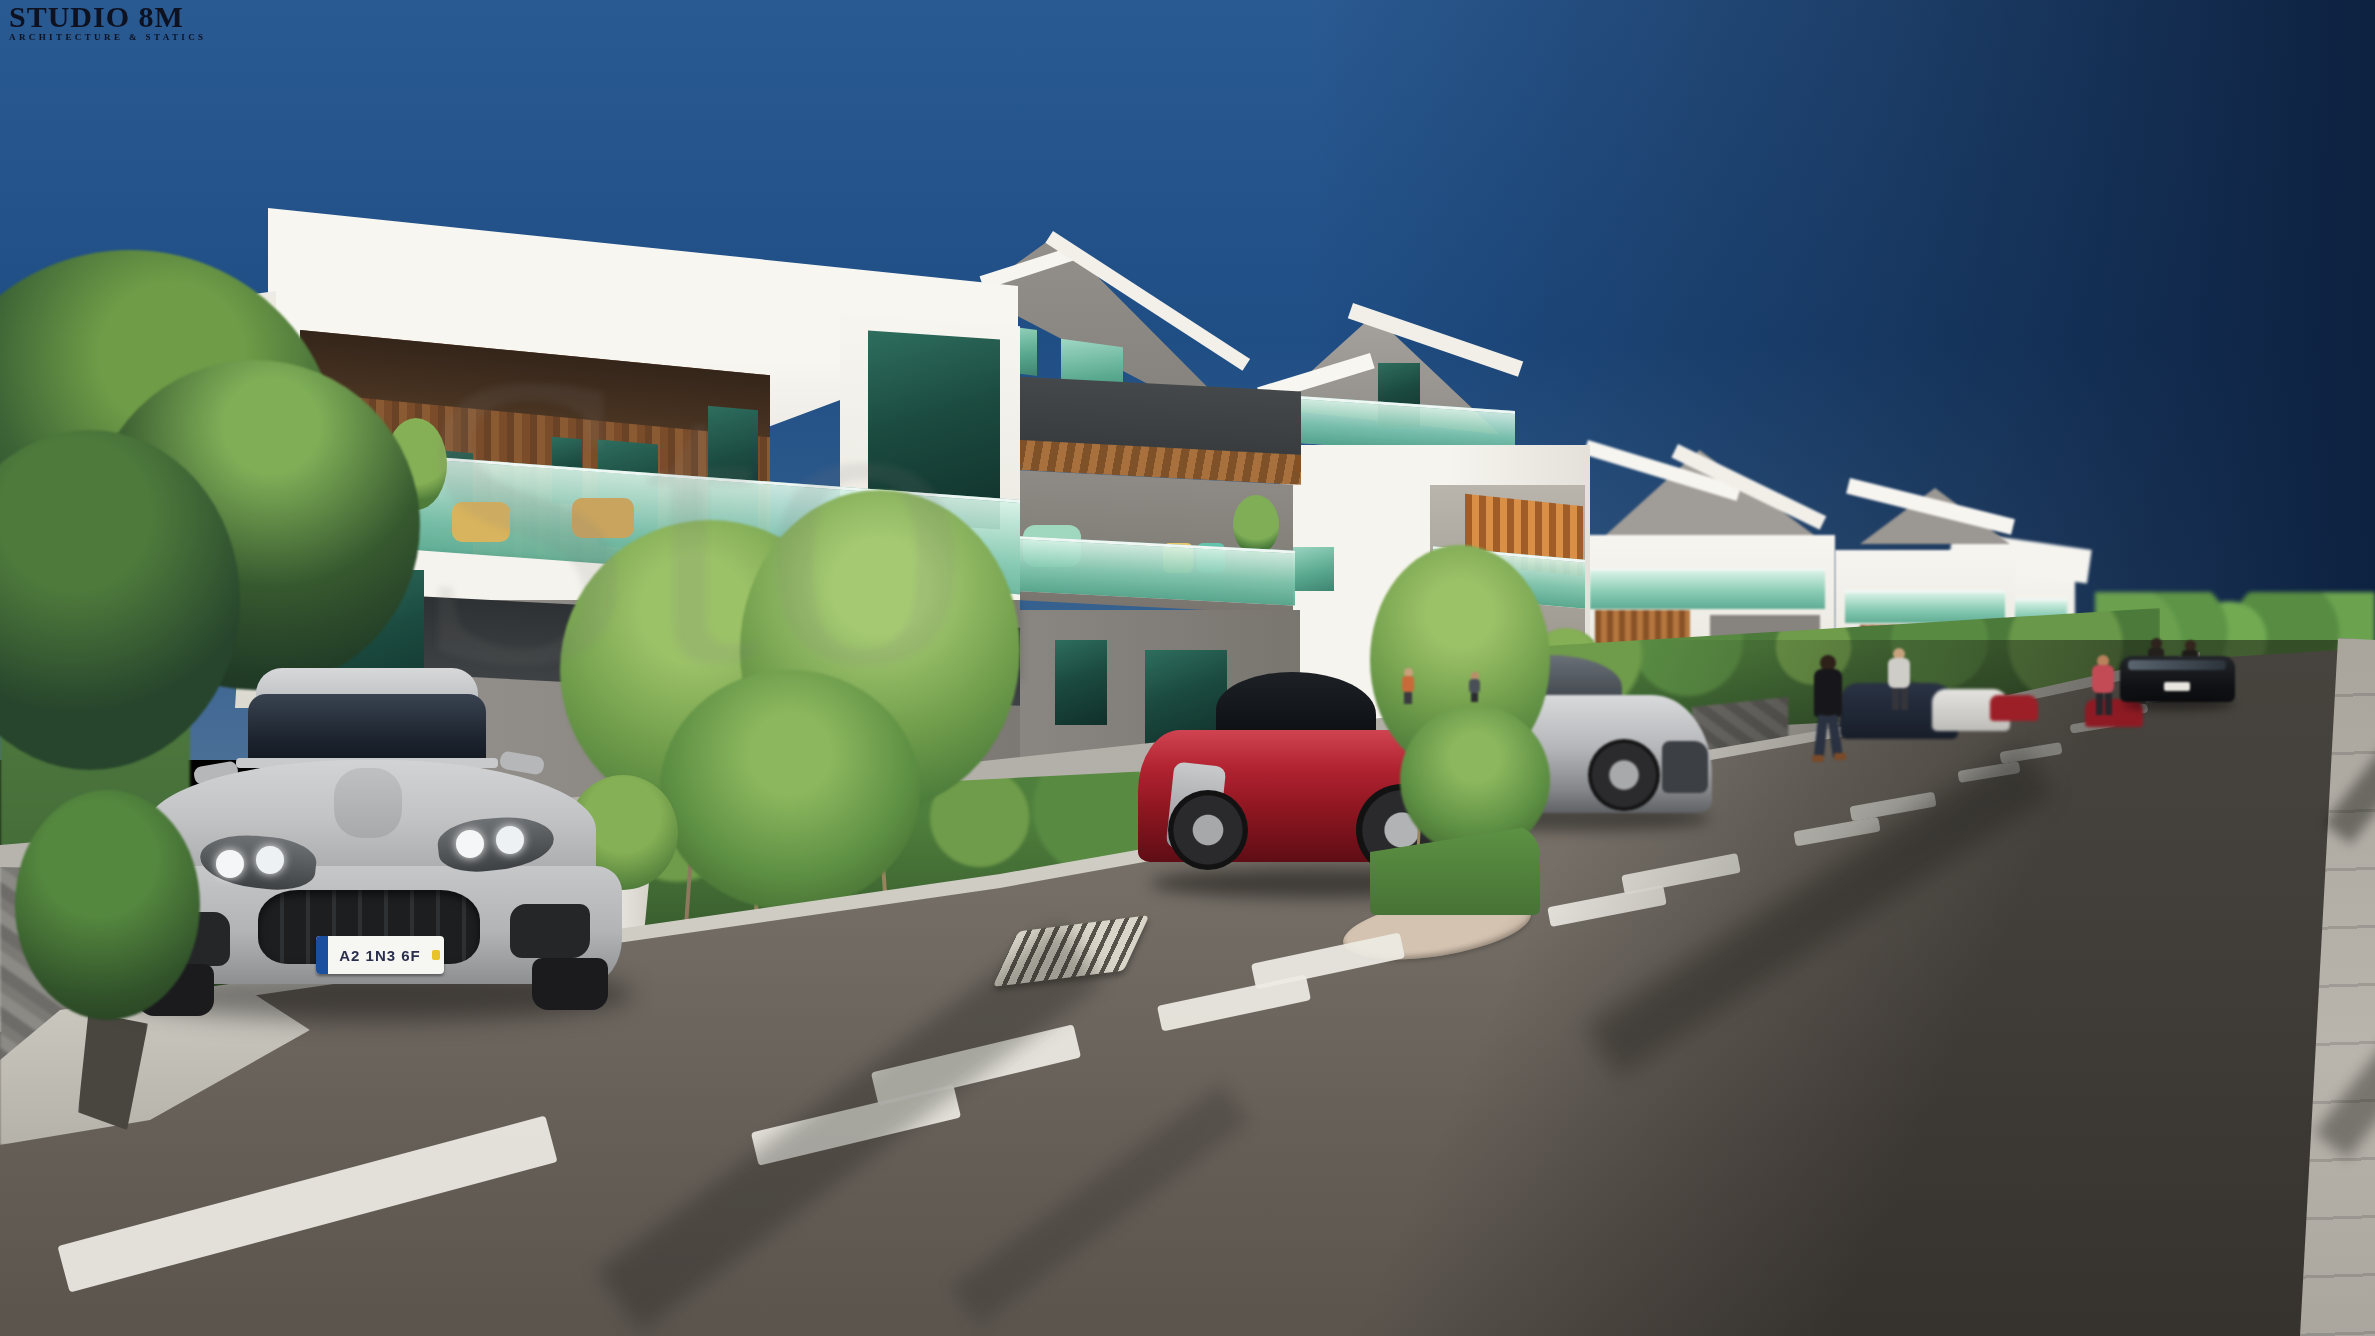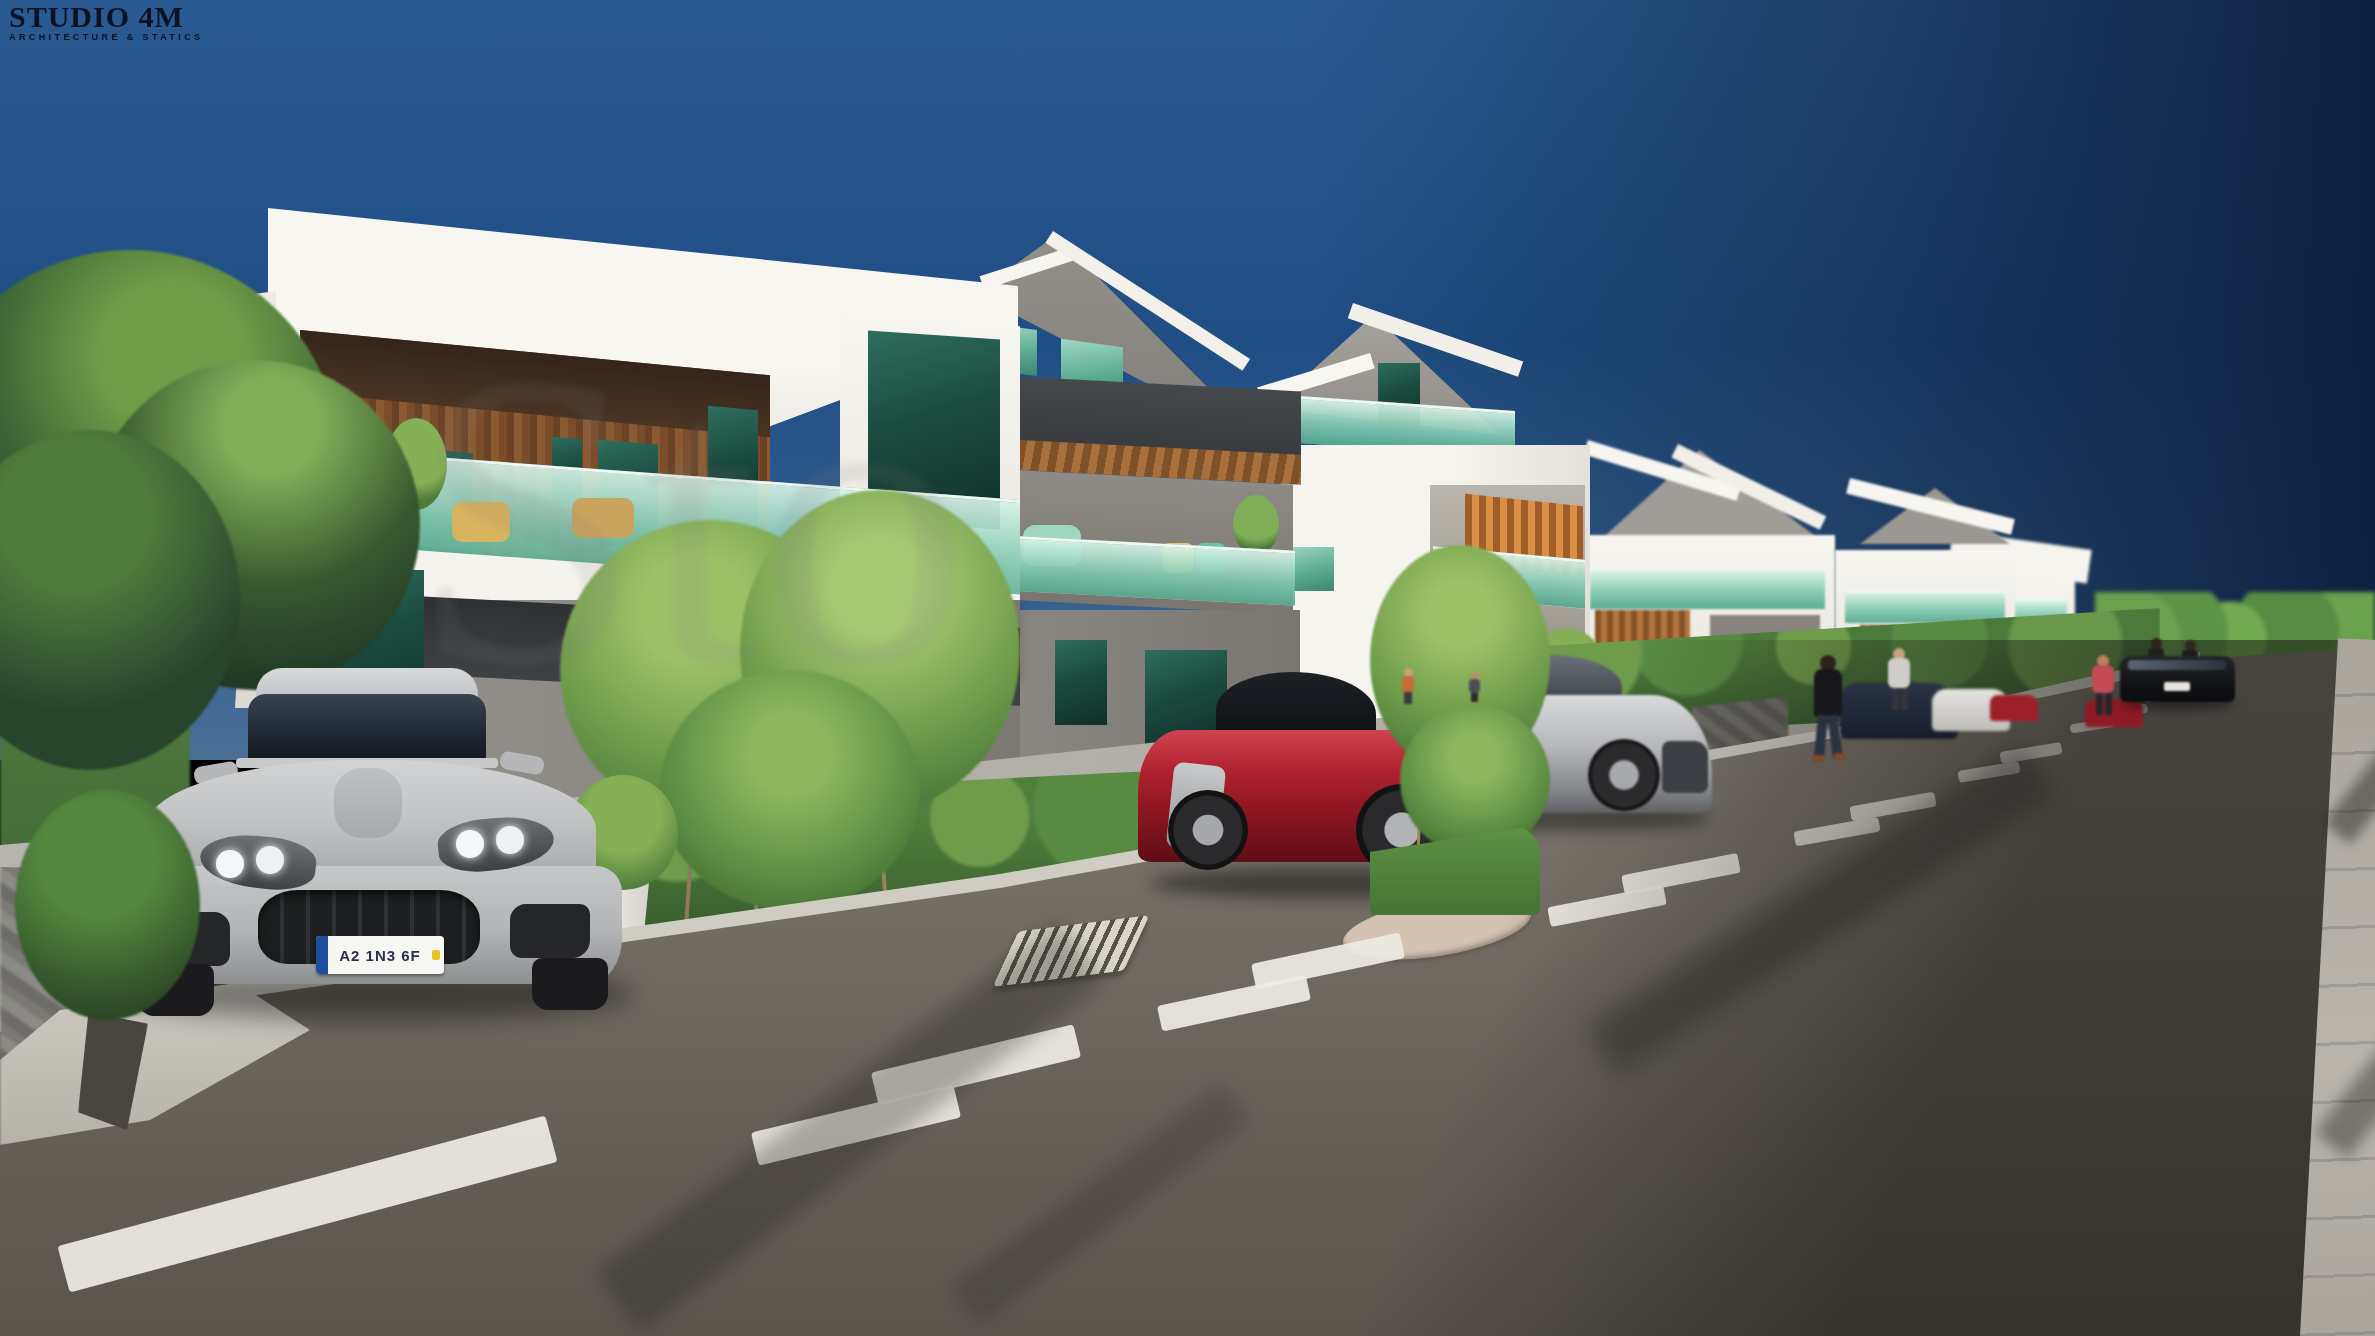--- a/index.html
+++ b/index.html
@@ -416,17 +416,17 @@
     <span class="a" style="left:4px;top:10px;width:22px;height:28px;background:#c24b56;border-radius:6px;"></span>
     <span class="a" style="left:8px;top:38px;width:7px;height:22px;background:#27262b;"></span>
     <span class="a" style="left:17px;top:38px;width:7px;height:22px;background:#27262b;"></span>
   </div>
 
   <div class="a" style="left:410px;top:300px;width:900px;height:480px;
               font-family:'Liberation Serif',serif;font-size:420px;line-height:440px;
               color:rgba(125,125,125,.13);filter:blur(3px);pointer-events:none;">Sto</div>
 
   <div class="a" id="logo" style="left:9px;top:0;">
-    <div class="t" style="font-size:30px;letter-spacing:1px;">STUDIO 4M</div>
-    <div class="s" style="font-size:9px;letter-spacing:3.4px;margin-top:-2px;">ARCHITECTURE &amp; STATICS</div>
+    <div class="t" style="font-size:30px;letter-spacing:1px;">STUDIO 8M</div>
+    <div class="s" style="font-size:9px;letter-spacing:3.4px;margin-top:-2px;font-family:Liberation Serif, serif;">ARCHITECTURE &amp; STATICS</div>
   </div>
 
 </div>
 
 </body></html>

